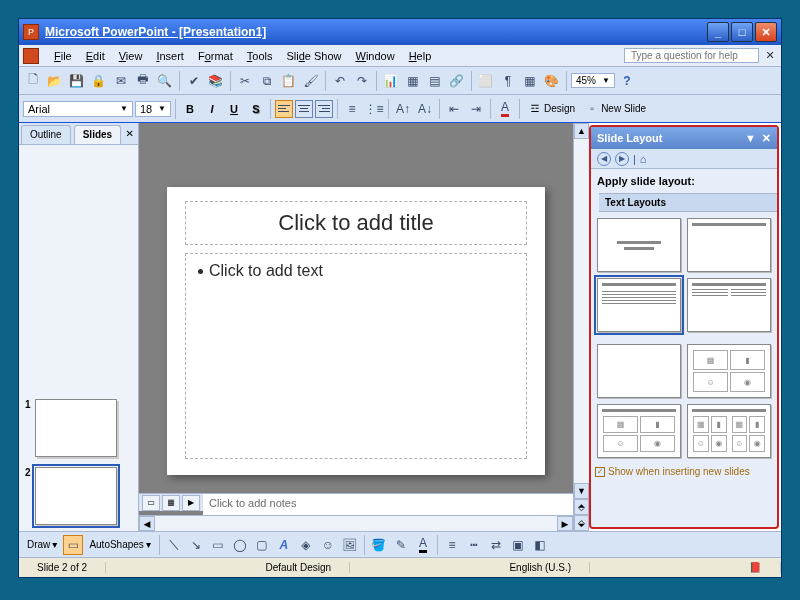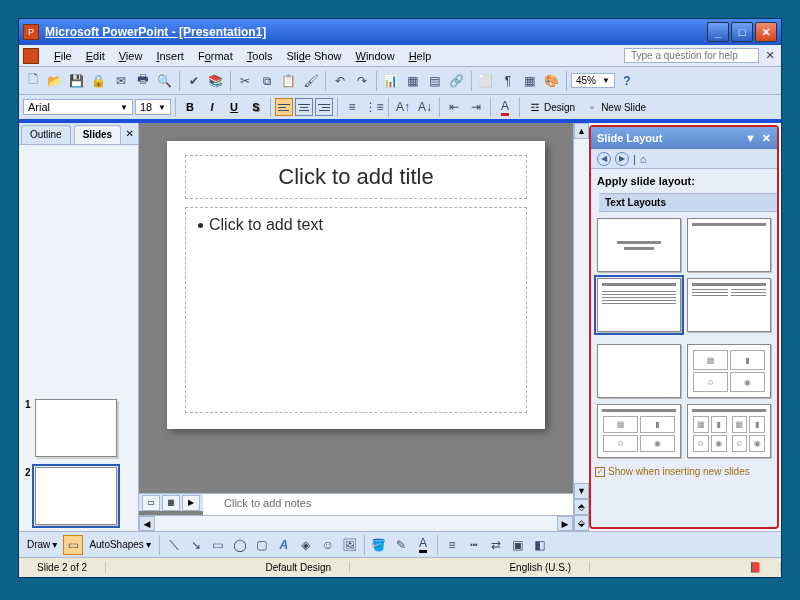--- a/index.html
+++ b/index.html
@@ -16,21 +16,21 @@
 .menubar .menu { padding: 2px 7px; cursor: default; }
 .menubar .menu u { text-decoration: underline; }
 .menubar .spacer { flex:1; }
 .menubar .helpbox { border: 1px solid #9bb0d6; background:#fff; padding: 1px 6px; font-size:10px; color:#7f7f7f; width:135px; }
 .menubar .doc-close { width:14px;height:14px;margin-left:4px;display:flex;align-items:center;justify-content:center;font-size:11px;color:#333;}
 .toolbar { height: 28px; background: #d6e4f5; border-bottom: 1px solid #a9b6cf; display: flex; align-items: center; padding: 0 4px; gap: 2px; }
 .tbtn { width: 20px; height: 20px; border: 1px solid transparent; display: flex; align-items: center; justify-content: center; font-size: 12px; color:#3a4a6a; }
 .sep { width:1px; height:20px; background:#a9b6cf; margin:0 2px; }
 .toolbar .zoom { border:1px solid #9bb0d6; background:#fff; padding:1px 4px; font-size:10px; width:44px; display:flex;align-items:center;}
 .toolbar .zoom .dd{margin-left:auto;font-size:8px;}
-.toolbar2 { height: 28px; background: #d6e4f5; border-bottom: 4px solid #1d4ed8; display: flex; align-items: center; padding: 0 4px; gap: 2px; }
+.toolbar2 { height: 28px; background: #d6e4f5; border-bottom: 1px solid #1d4ed8; display: flex; align-items: center; padding: 0 4px; gap: 2px; }
 .fontbox { border:1px solid #9bb0d6; background:#fff; padding:1px 4px; font-size:11px; display:flex; align-items:center; }
 .fontbox.name { width:110px; }
 .fontbox.size { width:36px; }
 .fontbox .dd { margin-left:auto; font-size:8px; }
 .fmt { width:20px;height:20px;display:flex;align-items:center;justify-content:center;font-size:11px;font-weight:bold;}
 .fmt.italic { font-style:italic; }
 .fmt.underline { text-decoration:underline; }
 .fmt.shadow { text-shadow:1px 1px 0 #888; }
 .alignbox { width:18px;height:18px;border:1px solid #6b85b0;display:flex;flex-direction:column;justify-content:center;gap:2px;padding:2px;}
 .alignbox.active{background:#fcd28e;border-color:#d08010;}
@@ -42,21 +42,21 @@
 .lefttabs { height:22px; display:flex; border-bottom:1px solid #a9b6cf; background:#d6e4f5;}
 .lefttab { padding:3px 8px; font-size:10px; border:1px solid #a9b6cf; border-bottom:none; background:#d6e4f5; border-radius:3px 3px 0 0; margin:2px 1px 0 2px;}
 .lefttab.active { background:#eef3fa; font-weight:bold; }
 .lefttabs .closex{margin-left:auto;margin-right:4px;align-self:center;font-size:10px;}
 .thumbs { padding:6px; display:flex; flex-direction:column; gap:10px; }
 .thumbrow { display:flex; gap:4px; align-items:flex-start;}
 .thumbnum { font-size:10px; font-weight:bold; }
 .thumb { width:82px; height:58px; background:#fff; border:1px solid #888; box-shadow:2px 2px 0 #ccc; }
 .thumb.sel { outline:2px solid #2a5bb8; outline-offset:1px;}
 .centerwrap { flex:1; display:flex; flex-direction:column; background:#808080;}
-.canvas { flex:1; display:flex; align-items:flex-start; justify-content:center; padding:18px 6px; overflow:hidden; position:relative;}
+.canvas { flex:1; display:flex; align-items:flex-end; justify-content:center; padding:18px 6px; overflow:hidden; position:relative;}
 .slide { width:378px; height:288px; background:#fff; box-shadow:3px 3px 8px rgba(0,0,0,0.4); position:relative;}
 .titleph { position:absolute; left:18px; right:18px; top:14px; height:44px; border:1px dashed #b0b0b0; display:flex;align-items:center;justify-content:center; font-family:Arial; font-size:22px; color:#2b2b2b; background:#fff;}
 .textph { position:absolute; left:18px; right:18px; top:66px; bottom:16px; border:1px dashed #b0b0b0; padding:8px 12px; font-family:Arial; font-size:16px; color:#2b2b2b; background:#fff;}
 .textph .bullet{display:flex;gap:6px;}
 .textph .dot{width:5px;height:5px;background:#2b2b2b;border-radius:50%;margin-top:7px;}
 .vscroll { width:16px; background:#e4ecf9; display:flex; flex-direction:column; border-left:1px solid #a9b6cf;}
 .vscroll .arr{height:16px;display:flex;align-items:center;justify-content:center;font-size:9px;background:#d6e4f5;border:1px solid #a9b6cf;}
 .vscroll .track{flex:1;background:#eef3fa;}
 .taskpane { width:190px; border:2px solid #cc2020; border-radius:4px; background:#e8eef9; display:flex; flex-direction:column; margin:2px 2px 2px 0;}
 .taskhead { height:22px; background:linear-gradient(#7da8e8,#5c86cc); color:#fff; display:flex; align-items:center; padding:0 6px; font-weight:bold; font-size:11px;}
@@ -77,21 +77,21 @@
 .lt-lines .l{height:1px;background:#888;}
 .lt-cols{display:flex;gap:3px;flex:1;}
 .lt-col{flex:1;display:flex;flex-direction:column;gap:2px;}
 .lt-content{flex:1;display:grid;grid-template-columns:1fr 1fr;grid-template-rows:1fr 1fr;gap:2px;padding:1px;}
 .lt-ico{border:1px solid #aaa;display:flex;align-items:center;justify-content:center;font-size:8px;color:#888;}
 .hscroll{height:16px;background:#e4ecf9;border-top:1px solid #a9b6cf;display:flex;}
 .hscroll .arr{width:16px;display:flex;align-items:center;justify-content:center;font-size:9px;background:#d6e4f5;border:1px solid #a9b6cf;}
 .hscroll .track{flex:1;background:#eef3fa;}
 .viewbtns{height:18px;background:#d6e4f5;display:flex;align-items:center;border-top:1px solid #a9b6cf;}
 .viewbtns .vb{width:18px;height:16px;border:1px solid #a9b6cf;margin:0 1px;display:flex;align-items:center;justify-content:center;font-size:8px;background:#eef3fa;}
-.notespane{height:22px;background:#fff;border-top:1px solid #a9b6cf;padding:3px 21px;font-size:11px;color:#6b6b6b;}
+.notespane{height:22px;background:#fff;border-top:1px solid #a9b6cf;padding:3px 6px;font-size:11px;color:#6b6b6b;}
 .showchk{font-size:10px;color:#a26b10;padding:2px 4px;white-space:nowrap;overflow:hidden;display:flex;align-items:center;gap:3px;}
 .showchk .cb{width:10px;height:10px;border:1px solid #a26b10;display:flex;align-items:center;justify-content:center;font-size:8px;color:#a26b10;}
 .drawbar { height:26px; background:#d6e4f5; border-top:1px solid #a9b6cf; display:flex; align-items:center; padding:0 4px; gap:2px;}
 .drawbar .txtbtn{font-size:10px;}
 .statusbar { height:20px; background:#ece9d8; border-top:1px solid #a9b6cf; display:flex; align-items:center; font-size:10px;}
 .statusbar .cell{padding:0 18px;border-right:1px solid #c5c5c5;}
 .statusbar .sp{flex:1;}
 </style>
 </head>
 <body>

